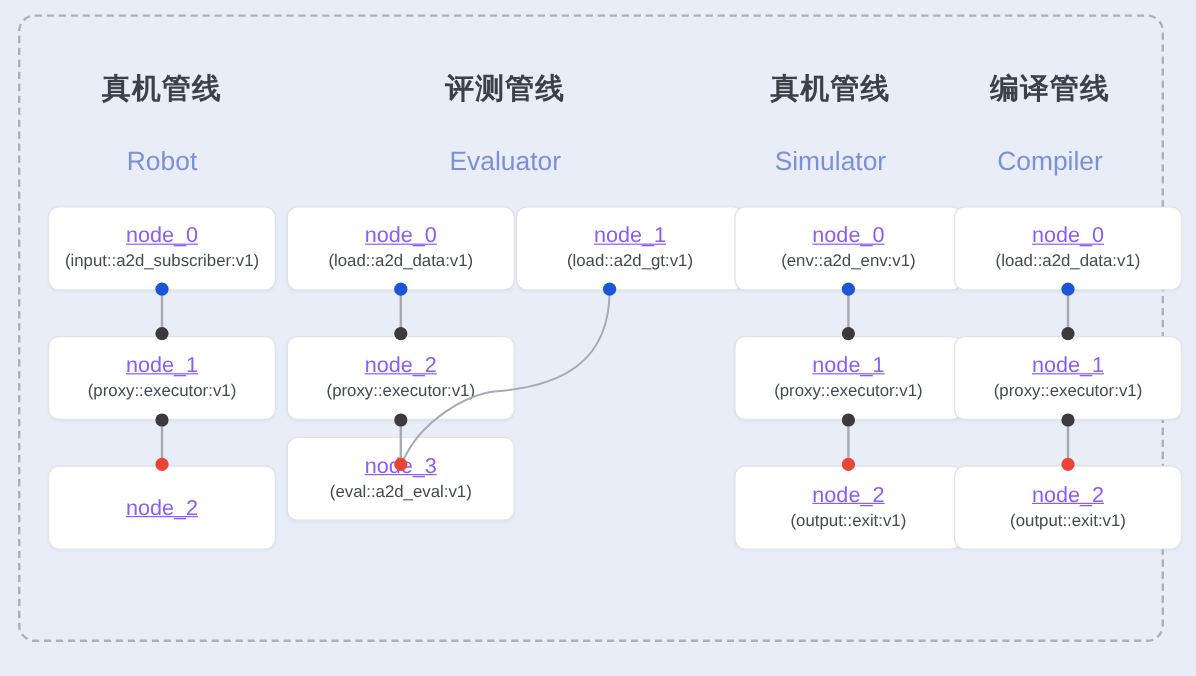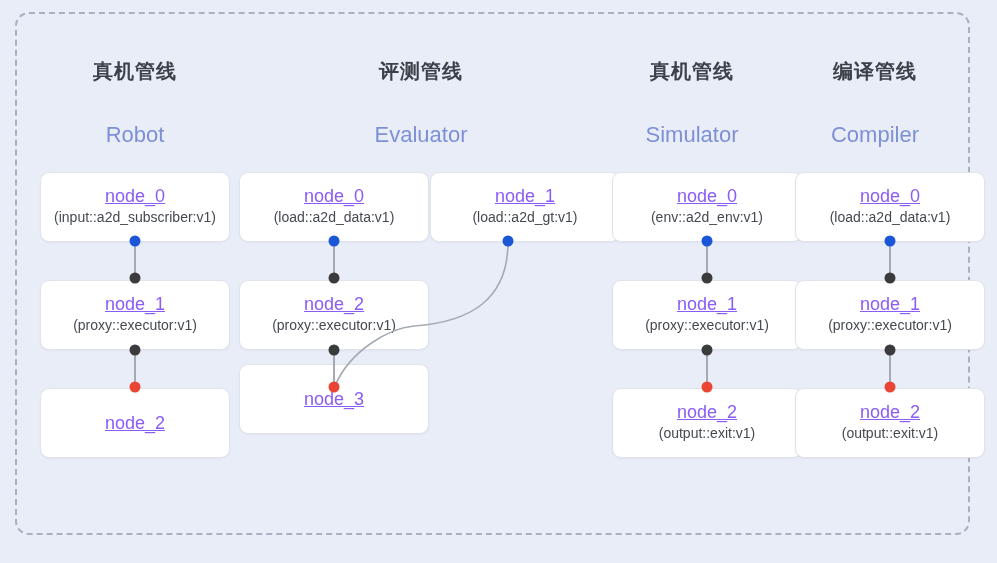--- a/index.html
+++ b/index.html
@@ -32,21 +32,21 @@
   .column {
     position: absolute;
     top: 0;
     width: 190px;
   }
   .col-title {
     position: absolute;
     top: 58px;
     width: 190px;
     text-align: center;
-    font-size: 20px;
+    font-size: 24px;
     font-weight: bold;
     color: #3c4148;
     letter-spacing: 1px;
     white-space: nowrap;
   }
   .col-subtitle {
     position: absolute;
     top: 122px;
     width: 190px;
     text-align: center;
@@ -152,20 +152,21 @@
     <div class="node-card" style="left:191px; top:172px;">
       <span class="node-name">node_1</span>
       <span class="node-type">(load::a2d_gt:v1)</span>
     </div>
     <div class="node-card" style="left:0px; top:280px;">
       <span class="node-name">node_2</span>
       <span class="node-type">(proxy::executor:v1)</span>
     </div>
     <div class="node-card" style="left:0px; top:364px;text-align:right;">
       <span class="node-name">node_3</span>
+      <span class="node-type">(eval::a2d_eval:v1)</span>
     </div>
 
     <div class="edge-line" style="left:95px; top:241px; height:37px;"></div>
     <div class="edge-line" style="left:95px; top:349px; height:37px;"></div>
 
     <div class="port port-blue" style="left:95px;  top:241px;"></div>
     <div class="port port-blue" style="left:269px; top:241px;"></div>
     <div class="port port-black" style="left:95px;  top:278px;"></div>
     <div class="port port-black" style="left:95px;  top:350px;"></div>
     <div class="port port-red" style="left:95px;  top:387px;"></div>

